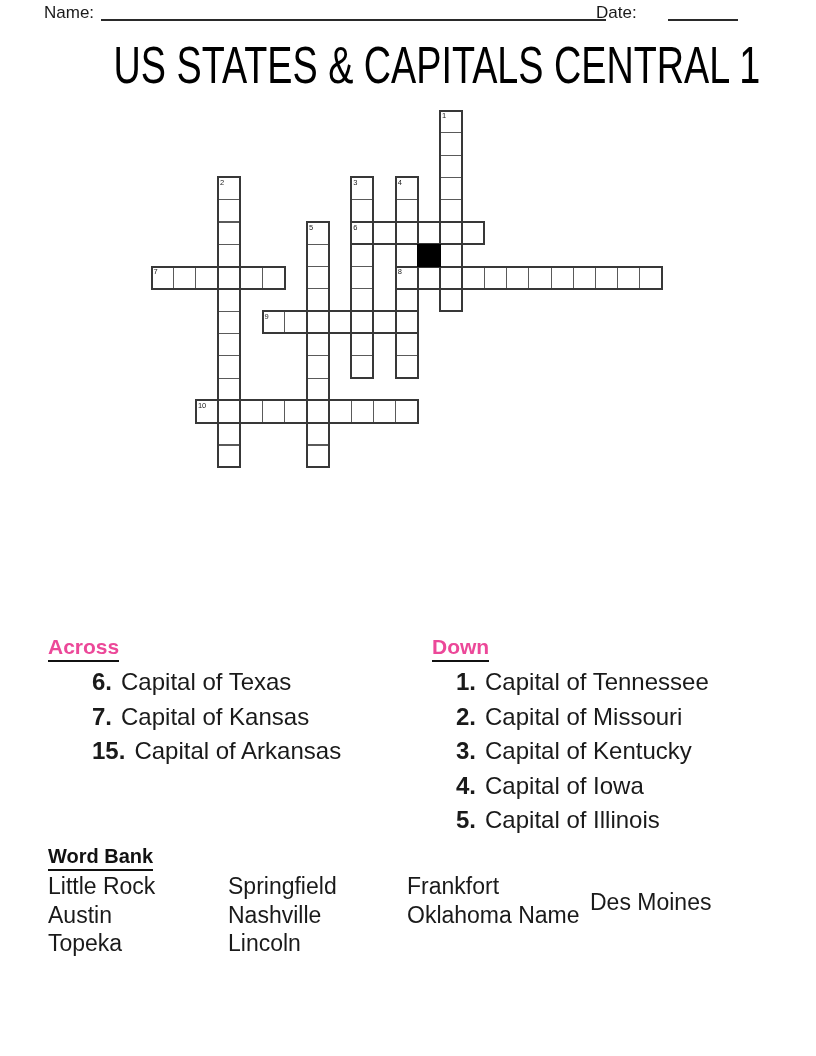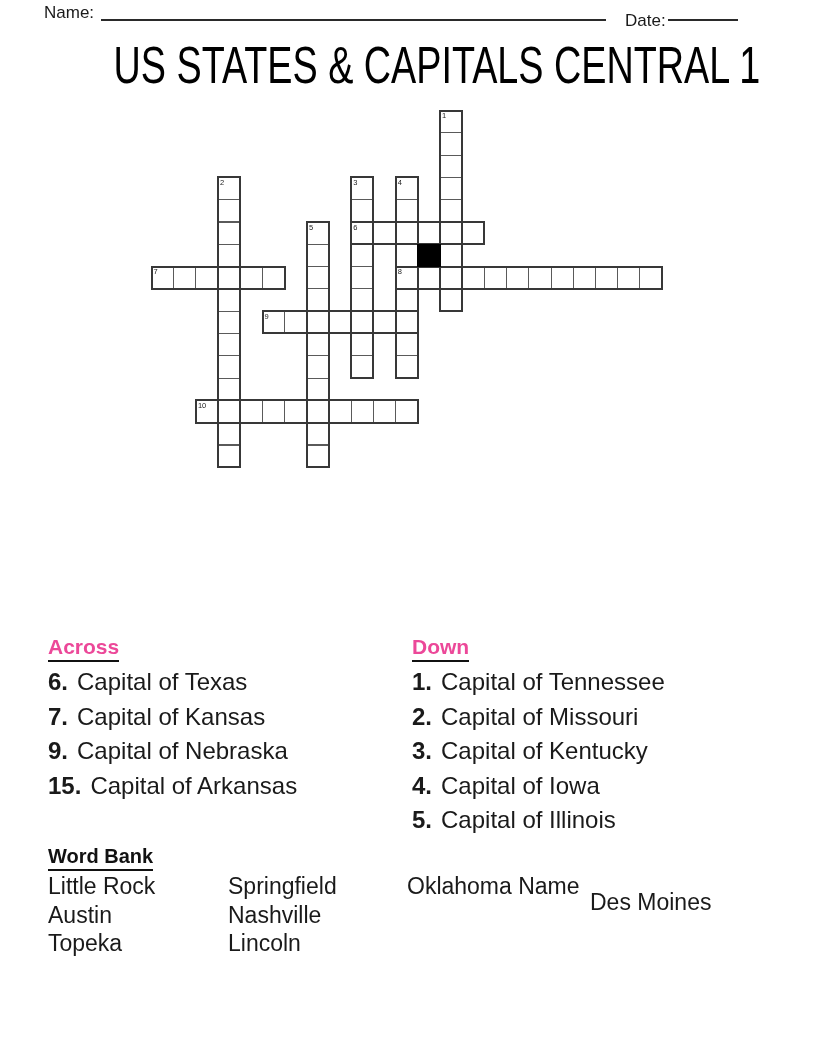--- a/index.html
+++ b/index.html
@@ -34,33 +34,33 @@
   
   .sec-heading{
     position:absolute;font-size:21px;font-weight:bold;color:#ec4899;
     border-bottom:2.5px solid #111;padding-bottom:1px;white-space:nowrap;
   }
   .wb-heading{
     position:absolute;font-size:20px;font-weight:bold;color:#111;
     border-bottom:2px solid #111;padding-bottom:1px;white-space:nowrap;
   }
   .clue-list{position:absolute;font-size:24px;line-height:34.5px;color:#1a1a1a;}
-  .clue{white-space:nowrap;}
+  .clue{white-space:nowrap;margin-left:44px;}
   .clue b{font-weight:bold;margin-right:9px;}
   .wb-col{position:absolute;font-size:23px;line-height:28.6px;color:#1a1a1a;}
   .wb-item{white-space:nowrap;}
 </style>
 </head>
 <body>
 
 <div class="page">
 
   <span class="hdr-label" style="left:44px;top:3px;">Name:</span>
   <span class="fill-line" style="left:101px;top:1px;width:505px;"></span>
-  <span class="hdr-label" style="left:625px;top:3px;margin-top:8px;">Date:</span>
+  <span class="hdr-label" style="left:596px;top:3px;">Date:</span>
   <span class="fill-line" style="left:668px;top:1px;width:70px;"></span>
 
   <div class="title-wrap">
     <span class="title-inner">US STATES &amp; CAPITALS CENTRAL 1</span>
   </div>
 
   <div id="grid">
       <div class="cell" style="left: 288.6px; top: 0px; width: 23.2px; height: 23.3px;"></div>
       <div class="cell" style="left: 288.6px; top: 22.3px; width: 23.2px; height: 23.3px;"></div>
       <div class="cell" style="left: 288.6px; top: 44.6px; width: 23.2px; height: 23.3px;"></div>
@@ -162,44 +162,44 @@
       <div class="grid-num" style="left: 2.5px; top: 158.1px;">7</div>
       <div class="grid-num" style="left: 246.7px; top: 158.1px;">8</div>
       <div class="grid-num" style="left: 113.5px; top: 202.7px;">9</div>
       <div class="grid-num" style="left: 46.9px; top: 291.9px;">10</div>
     </div>
 
   <div class="sec-heading" style="left:48px;top:635px;">Across</div>
   <div class="clue-list" style="left:48px;top:665px;">
     <div class="clue"><b>6.</b><span>Capital of Texas</span></div>
     <div class="clue"><b>7.</b><span>Capital of Kansas</span></div>
-    <div class="clue"><b>9.</b><span>Capital of Nebraska</span></div>
     <div class="clue"><b>15.</b><span>Capital of Arkansas</span></div>
   </div>
 
-  <div class="sec-heading" style="left:412px;top:635px;">Down</div>
+  <div class="sec-heading" style="left:432px;top:635px;">Down</div>
   <div class="clue-list" style="left:412px;top:665px;">
     <div class="clue"><b>1.</b><span>Capital of Tennessee</span></div>
     <div class="clue"><b>2.</b><span>Capital of Missouri</span></div>
     <div class="clue"><b>3.</b><span>Capital of Kentucky</span></div>
     <div class="clue"><b>4.</b><span>Capital of Iowa</span></div>
     <div class="clue"><b>5.</b><span>Capital of Illinois</span></div>
   </div>
 
   <div class="wb-heading" style="left:48px;top:845px;">Word Bank</div>
   <div class="wb-col" style="left:48px;top:872px;">
     <div class="wb-item">Little Rock</div>
     <div class="wb-item">Austin</div>
     <div class="wb-item">Topeka</div>
   </div>
   <div class="wb-col" style="left:228px;top:872px;">
     <div class="wb-item">Springfield</div>
     <div class="wb-item">Nashville</div>
     <div class="wb-item">Lincoln</div>
   </div>
   <div class="wb-col" style="left:407px;top:872px;">
+    <div class="wb-item">Frankfort</div>
     <div class="wb-item">Oklahoma Name</div>
   </div>
   <div class="wb-col" style="left:590px;top:872px;margin-top:16px;">
     <div class="wb-item">Des Moines</div>
   </div>
 
 </div>
 
 </body></html>

